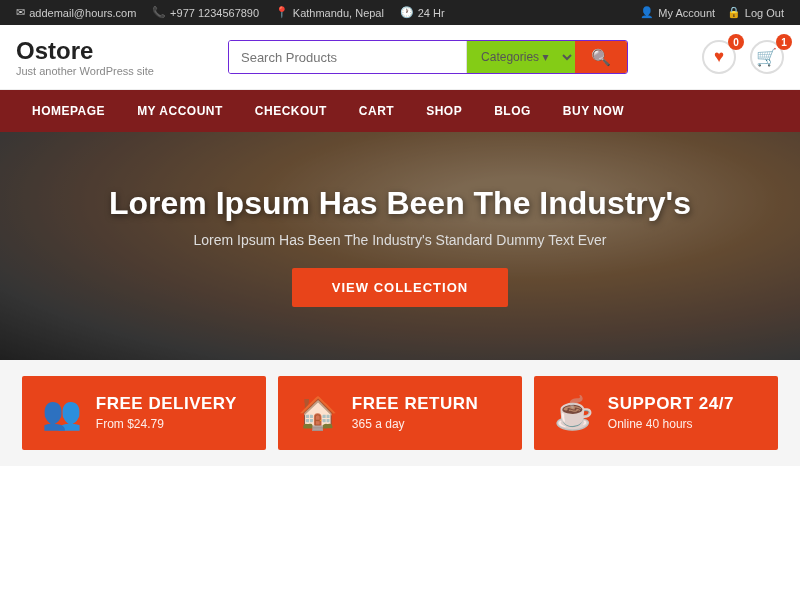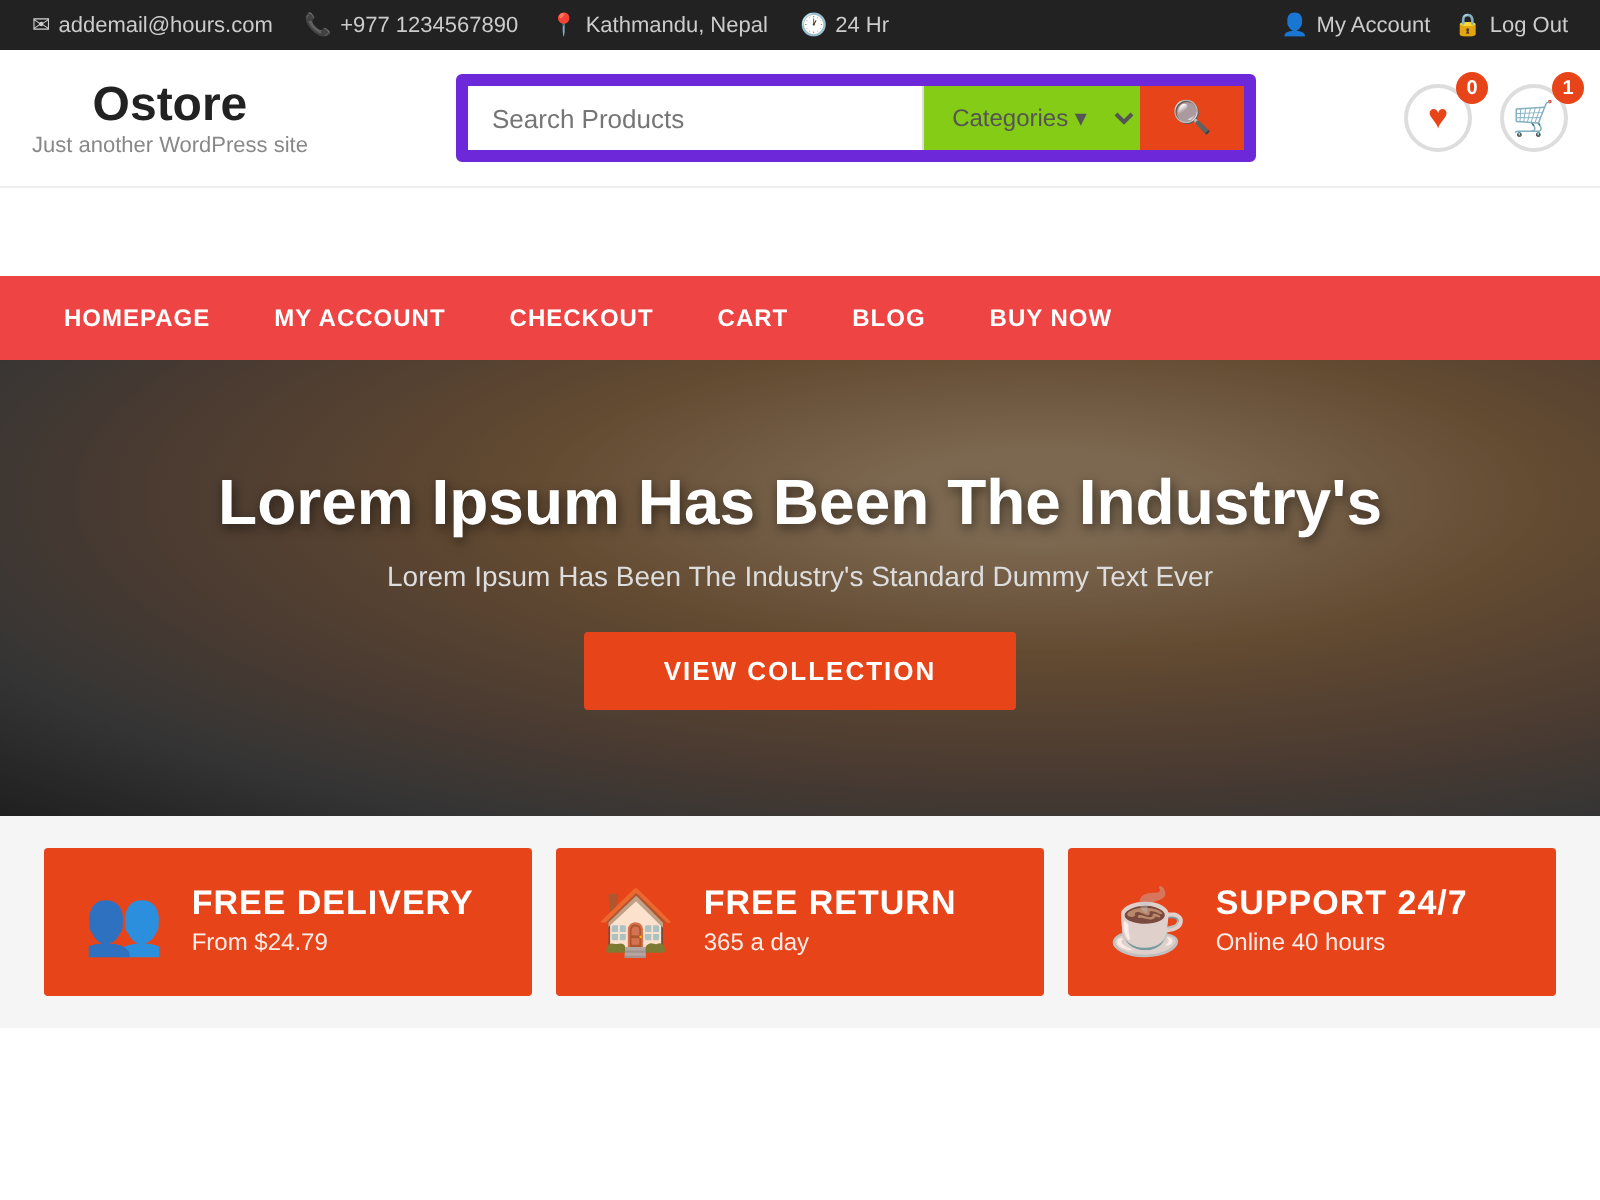--- a/index.html
+++ b/index.html
@@ -22,29 +22,29 @@
     
     .header {
       background: #fff;
       padding: 12px 16px;
       display: flex;
       align-items: center;
       justify-content: space-between;
       border-bottom: 1px solid #eee;
     }
     .logo-area { }
-    .logo-title { font-size: 24px; font-weight: bold; color: #222; text-align: center; }
+    .logo-title { font-size: 24px; font-weight: bold; color: #222; }
     .logo-sub { font-size: 11px; color: #888; }
 
     .search-area {
       display: flex;
       flex: 1;
       margin: 0 24px;
       max-width: 400px;
-      border: 6px solid #6d28d9;
+      border: 1px solid #6d28d9;
       border-radius: 3px;
       overflow: hidden;
     }
     .search-area input {
       flex: 1;
       border: none;
       padding: 8px 12px;
       font-size: 13px;
       outline: none;
     }
@@ -99,25 +99,24 @@
       display: flex;
       align-items: center;
       justify-content: center;
       font-size: 17px;
       color: #e8441a;
       background: white;
     }
 
     
     .nav {
-      background: #ef4444;
+      background: #7f1d1d;
       padding: 0 16px;
       display: flex;
       align-items: center;
-      margin-top: 44px;
     }
     .nav a {
       color: #fff;
       text-decoration: none;
       font-size: 12px;
       font-weight: bold;
       letter-spacing: 0.5px;
       padding: 14px 16px;
       display: block;
       text-transform: uppercase;
@@ -272,20 +271,21 @@
       <div class="badge">1</div>
     </div>
   </div>
 </div>
 
 <nav class="nav">
   <a href="#">HOMEPAGE</a>
   <a href="#">MY ACCOUNT</a>
   <a href="#">CHECKOUT</a>
   <a href="#">CART</a>
+  <a href="#">SHOP</a>
   <a href="#">BLOG</a>
   <a href="#">BUY NOW</a>
 </nav>
 
 <div class="hero">
   <div class="hero-bg"></div>
   <div class="hero-overlay"></div>
   <div class="hero-content">
     <h1>Lorem Ipsum Has Been The Industry's</h1>
     <p>Lorem Ipsum Has Been The Industry's Standard Dummy Text Ever</p>

